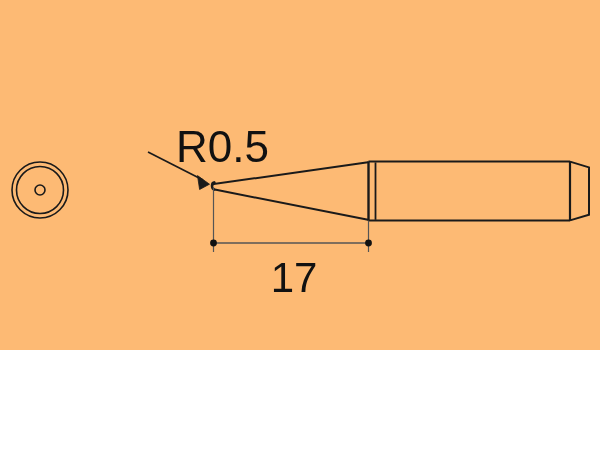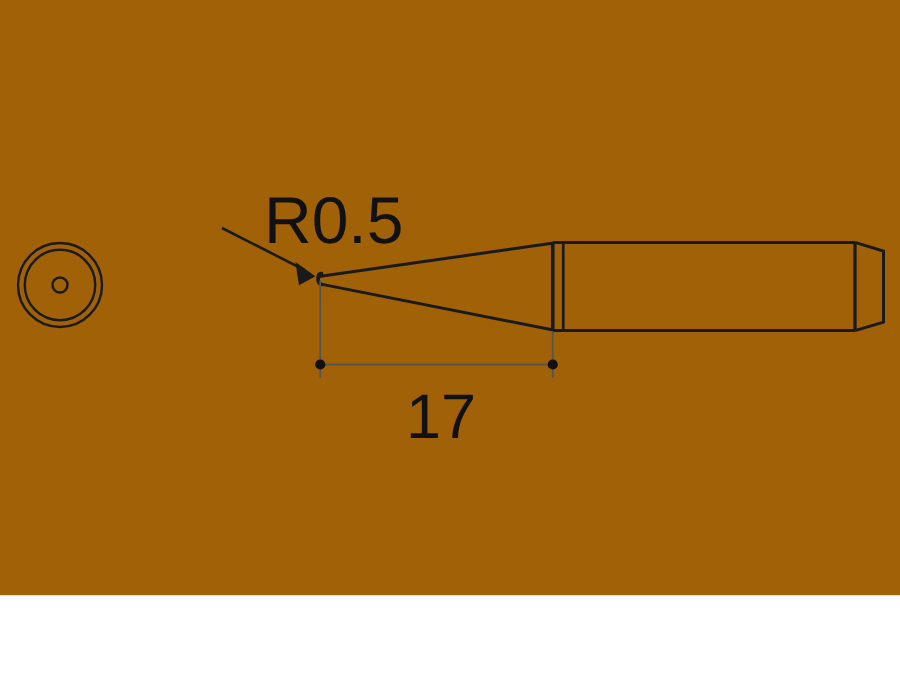--- a/index.html
+++ b/index.html
@@ -7,22 +7,22 @@
     margin: 0;
     padding: 0;
     background: #ffffff;
   }
   body {
     font-family: "Liberation Sans", sans-serif;
   }
   #drawing-canvas {
     position: relative;
     width: 600px;
-    height: 397px;
-    background: #a16207;
+    height: 350px;
+    background: #fdba74;
     overflow: hidden;
   }
   #drawing-svg {
     position: absolute;
     top: 0;
     left: 0;
     display: block;
   }
   .dim-text {
     font-family: "Liberation Sans", sans-serif;

